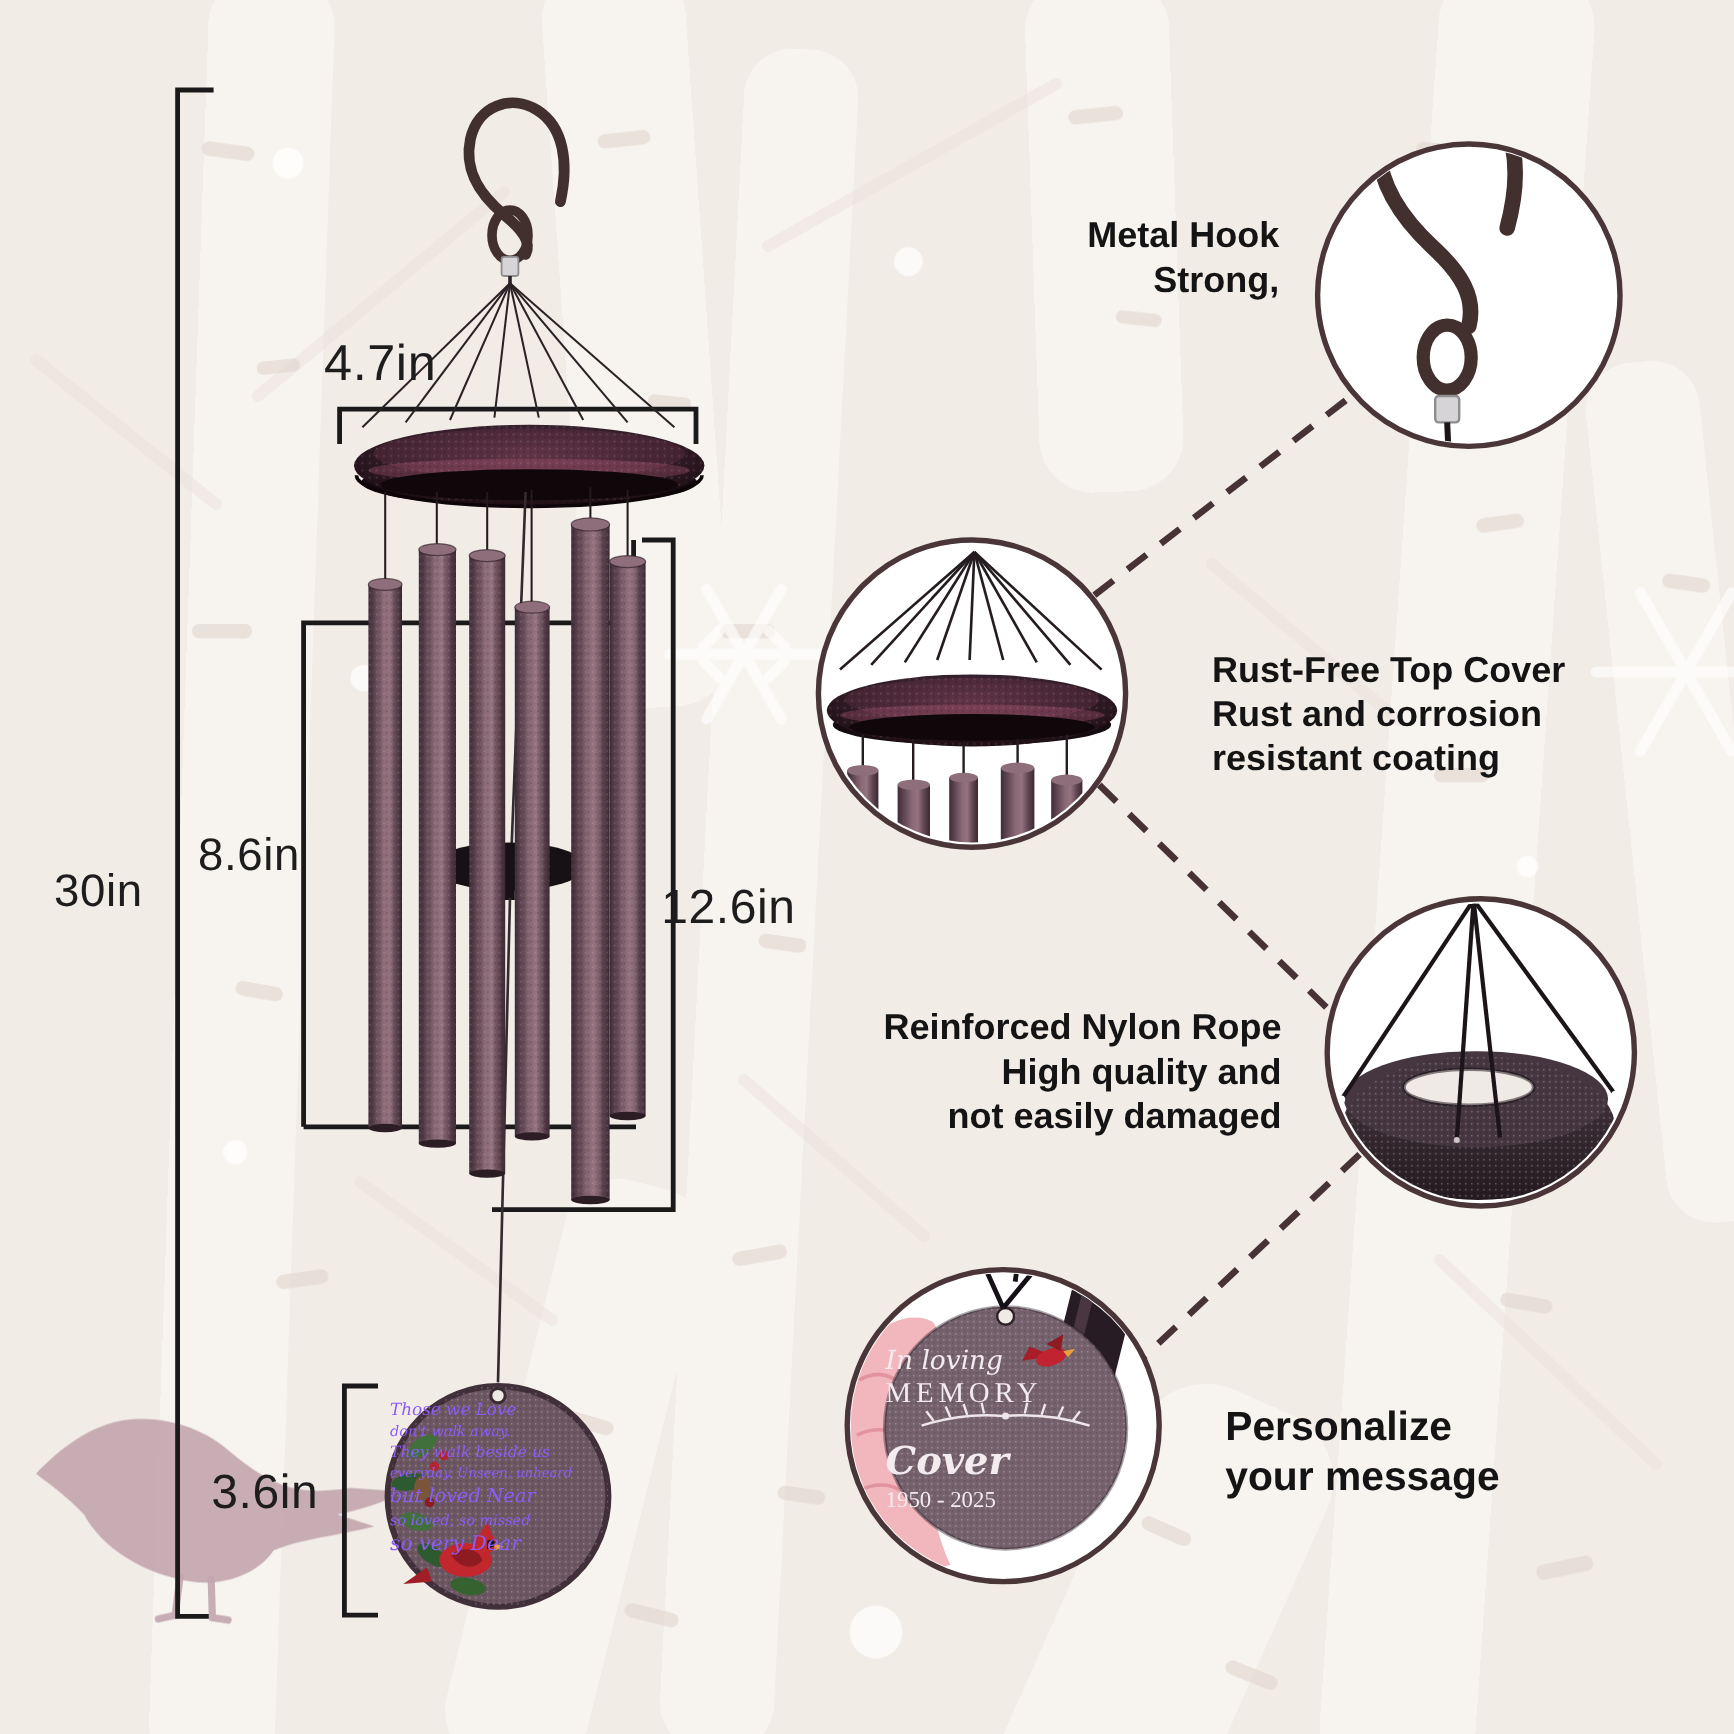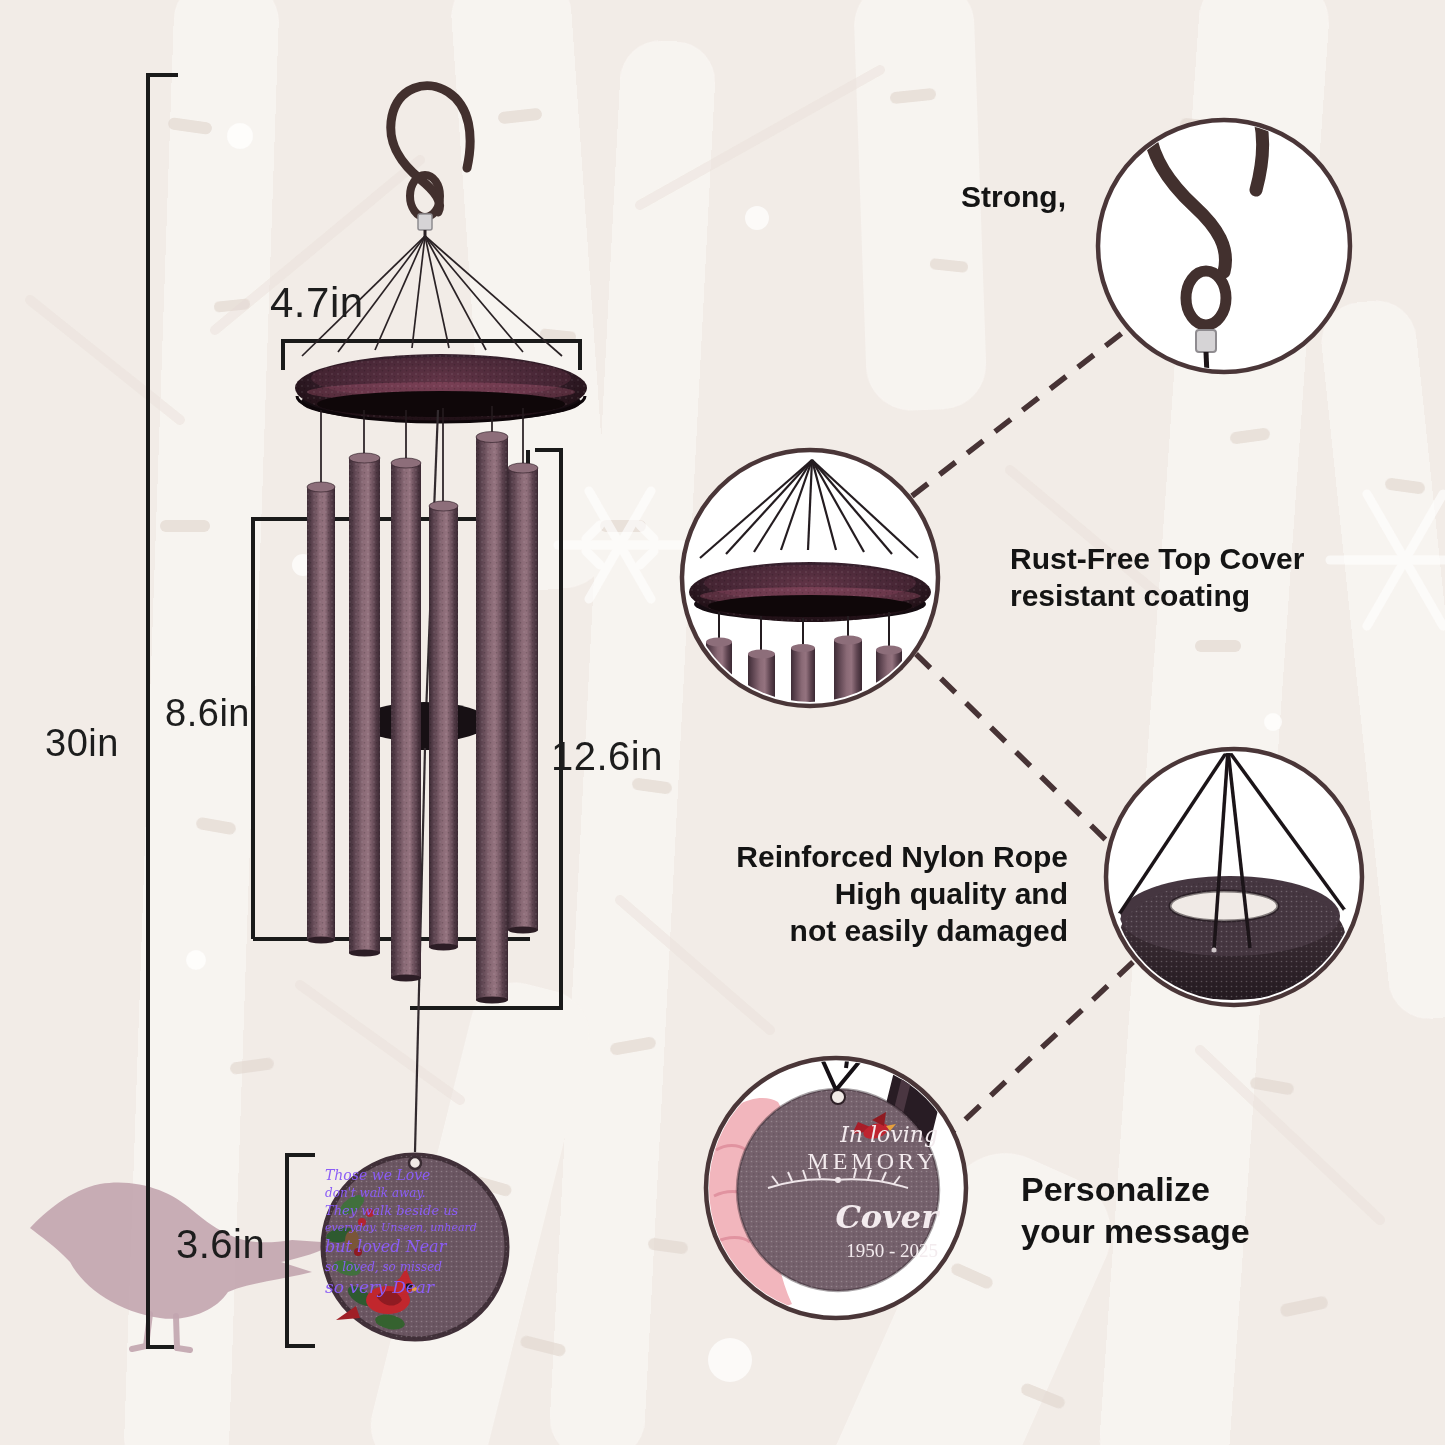--- a/index.html
+++ b/index.html
@@ -3,21 +3,21 @@
 <meta charset="utf-8">
 <style>
   html,body{margin:0;padding:0;background:#ddd;}
   .canvas{position:relative;width:1445px;height:1445px;background:#f2ece7;overflow:hidden;
           font-family:"Liberation Sans",sans-serif;}
   svg{display:block;}
   .dim{position:absolute;color:#1d1d1d;font-size:38px;letter-spacing:.5px;white-space:nowrap;}
   .feat{position:absolute;color:#141414;font-weight:bold;font-size:30px;line-height:37px;white-space:nowrap;}
   .feat span{display:block;}
   .feat.right{text-align:right;}
-  .ctext{position:absolute;left:738px;width:200px;text-align:right;color:#f3ebee;white-space:nowrap;}
+  .ctext{position:absolute;left:738px;width:200px;text-align:left;color:#f3ebee;white-space:nowrap;}
   .script{font-family:"DejaVu Serif",serif;font-style:italic;}
   .caps{font-family:"Liberation Serif",serif;letter-spacing:4px;}
   .mainpend{position:absolute;left:325px;top:1168px;width:184px;text-align:left;color:#8b5cf6;
             font-family:"DejaVu Serif",serif;font-style:italic;line-height:1;}
   .mainpend span{display:block;white-space:nowrap;}
   .pl1{font-size:14px;margin-bottom:5px;}
   .pl2{font-size:12px;margin-bottom:5px;}
   .pl3{font-size:13px;margin-bottom:5px;}
   .pl4{font-size:11px;margin-bottom:6px;}
   .pl5{font-size:16px;margin-bottom:6px;}
@@ -376,24 +376,26 @@
   </g>
 </svg>
 
 <div class="dim" style="left:45px;top:722px;text-align:center;"><span>30in</span></div>
 <div class="dim" style="left:270px;top:279px;font-size:42px;"><span>4.7in</span></div>
 <div class="dim" style="right:1195px;top:692px;"><span>8.6in</span></div>
 <div class="dim" style="left:551px;top:734px;font-size:40px;"><span>12.6in</span></div>
 <div class="dim" style="left:176px;top:1222px;font-size:40px;"><span>3.6in</span></div>
 
 <div class="feat right" style="right:379px;top:178px;">
+  <span>Metal Hook</span>
   <span>Strong,</span>
 </div>
 <div class="feat" style="left:1010px;top:540px;">
   <span>Rust-Free Top Cover</span>
+  <span>Rust and corrosion</span>
   <span>resistant coating</span>
 </div>
 <div class="feat right" style="right:377px;top:838px;">
   <span>Reinforced Nylon Rope</span>
   <span>High quality and</span>
   <span>not easily damaged</span>
 </div>
 <div class="feat" style="left:1021px;top:1168px;font-size:34px;line-height:42px;">
   <span>Personalize</span>
   <span>your message</span>

